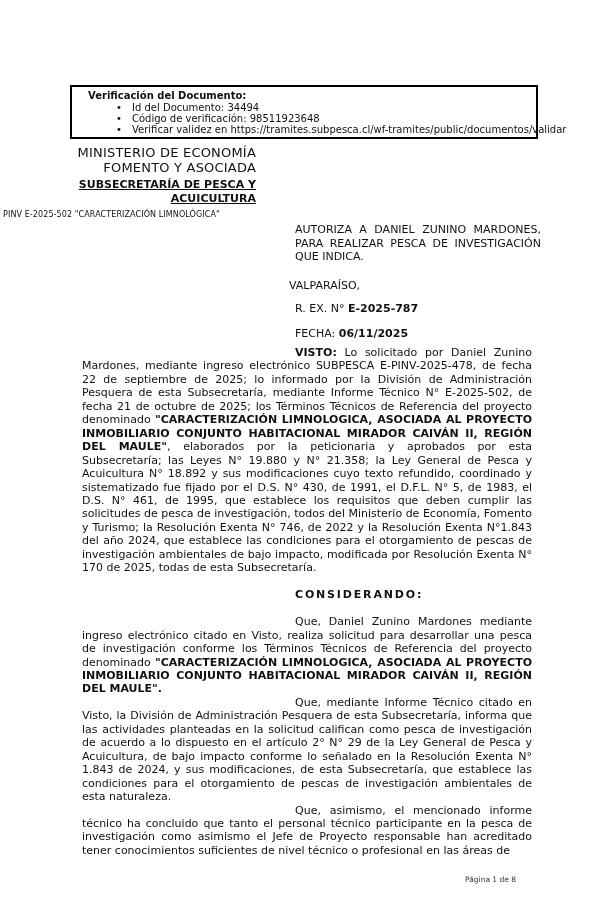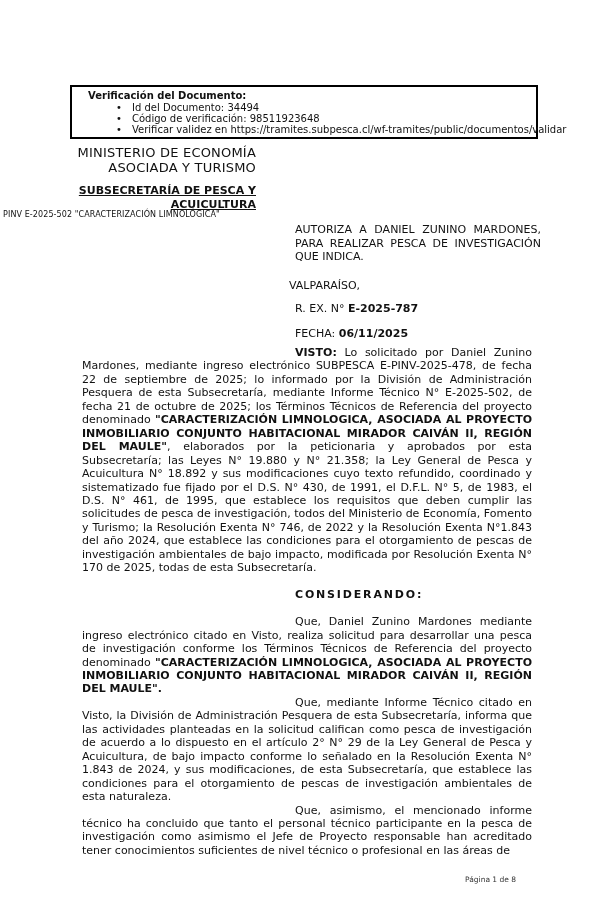--- a/index.html
+++ b/index.html
@@ -23,21 +23,21 @@
     white-space: nowrap;
   }
   .verify-list li::before {
     content: "\2022"; position: absolute; left: 28px; top: 0; font-size: 10px;
   }
 
   
   .org-header { position: absolute; left: 30px; top: 145px; width: 226px; text-align: right; }
   .ministry { font-size: 13px; line-height: 15px; letter-spacing: 0.2px; }
   .subsecretaria {
-    margin-top: 9px; font-size: 11px; font-weight: bold; line-height: 13.5px;
+    margin-top: 3px; font-size: 11px; font-weight: bold; line-height: 13.5px;
     text-decoration: underline;
   }
   .project-ref { position: absolute; left: 3px; top: 210px; font-size: 8px; letter-spacing: 0.1px; }
 
   
   .subject-block {
     position: absolute; left: 295px; top: 223px; width: 246px;
     font-size: 11px; line-height: 13.5px; text-align: justify;
   }
   .city-line  { position: absolute; left: 289px; top: 279px; font-size: 11px; }
@@ -72,21 +72,21 @@
     <ul class="verify-list">
       <li>Id del Documento: 34494</li>
       <li>Código de verificación: 98511923648</li>
       <li>Verificar validez en https://tramites.subpesca.cl/wf-tramites/public/documentos/validar</li>
     </ul>
   </div>
 
   <div class="org-header">
     <div class="ministry">
       <div>MINISTERIO DE ECONOMÍA</div>
-      <div>ASOCIADA Y TURISMO</div>
+      <div>FOMENTO Y ASOCIADA</div>
     </div>
     <div class="subsecretaria">
       <div>SUBSECRETARÍA DE PESCA Y</div>
       <div>ACUICULTURA</div>
     </div>
   </div>
 
   <div class="project-ref">PINV E-2025-502 "CARACTERIZACIÓN LIMNOLÓGICA"</div>
 
   <div class="subject-block">AUTORIZA A DANIEL ZUNINO MARDONES, PARA REALIZAR PESCA DE INVESTIGACIÓN QUE INDICA.</div>

